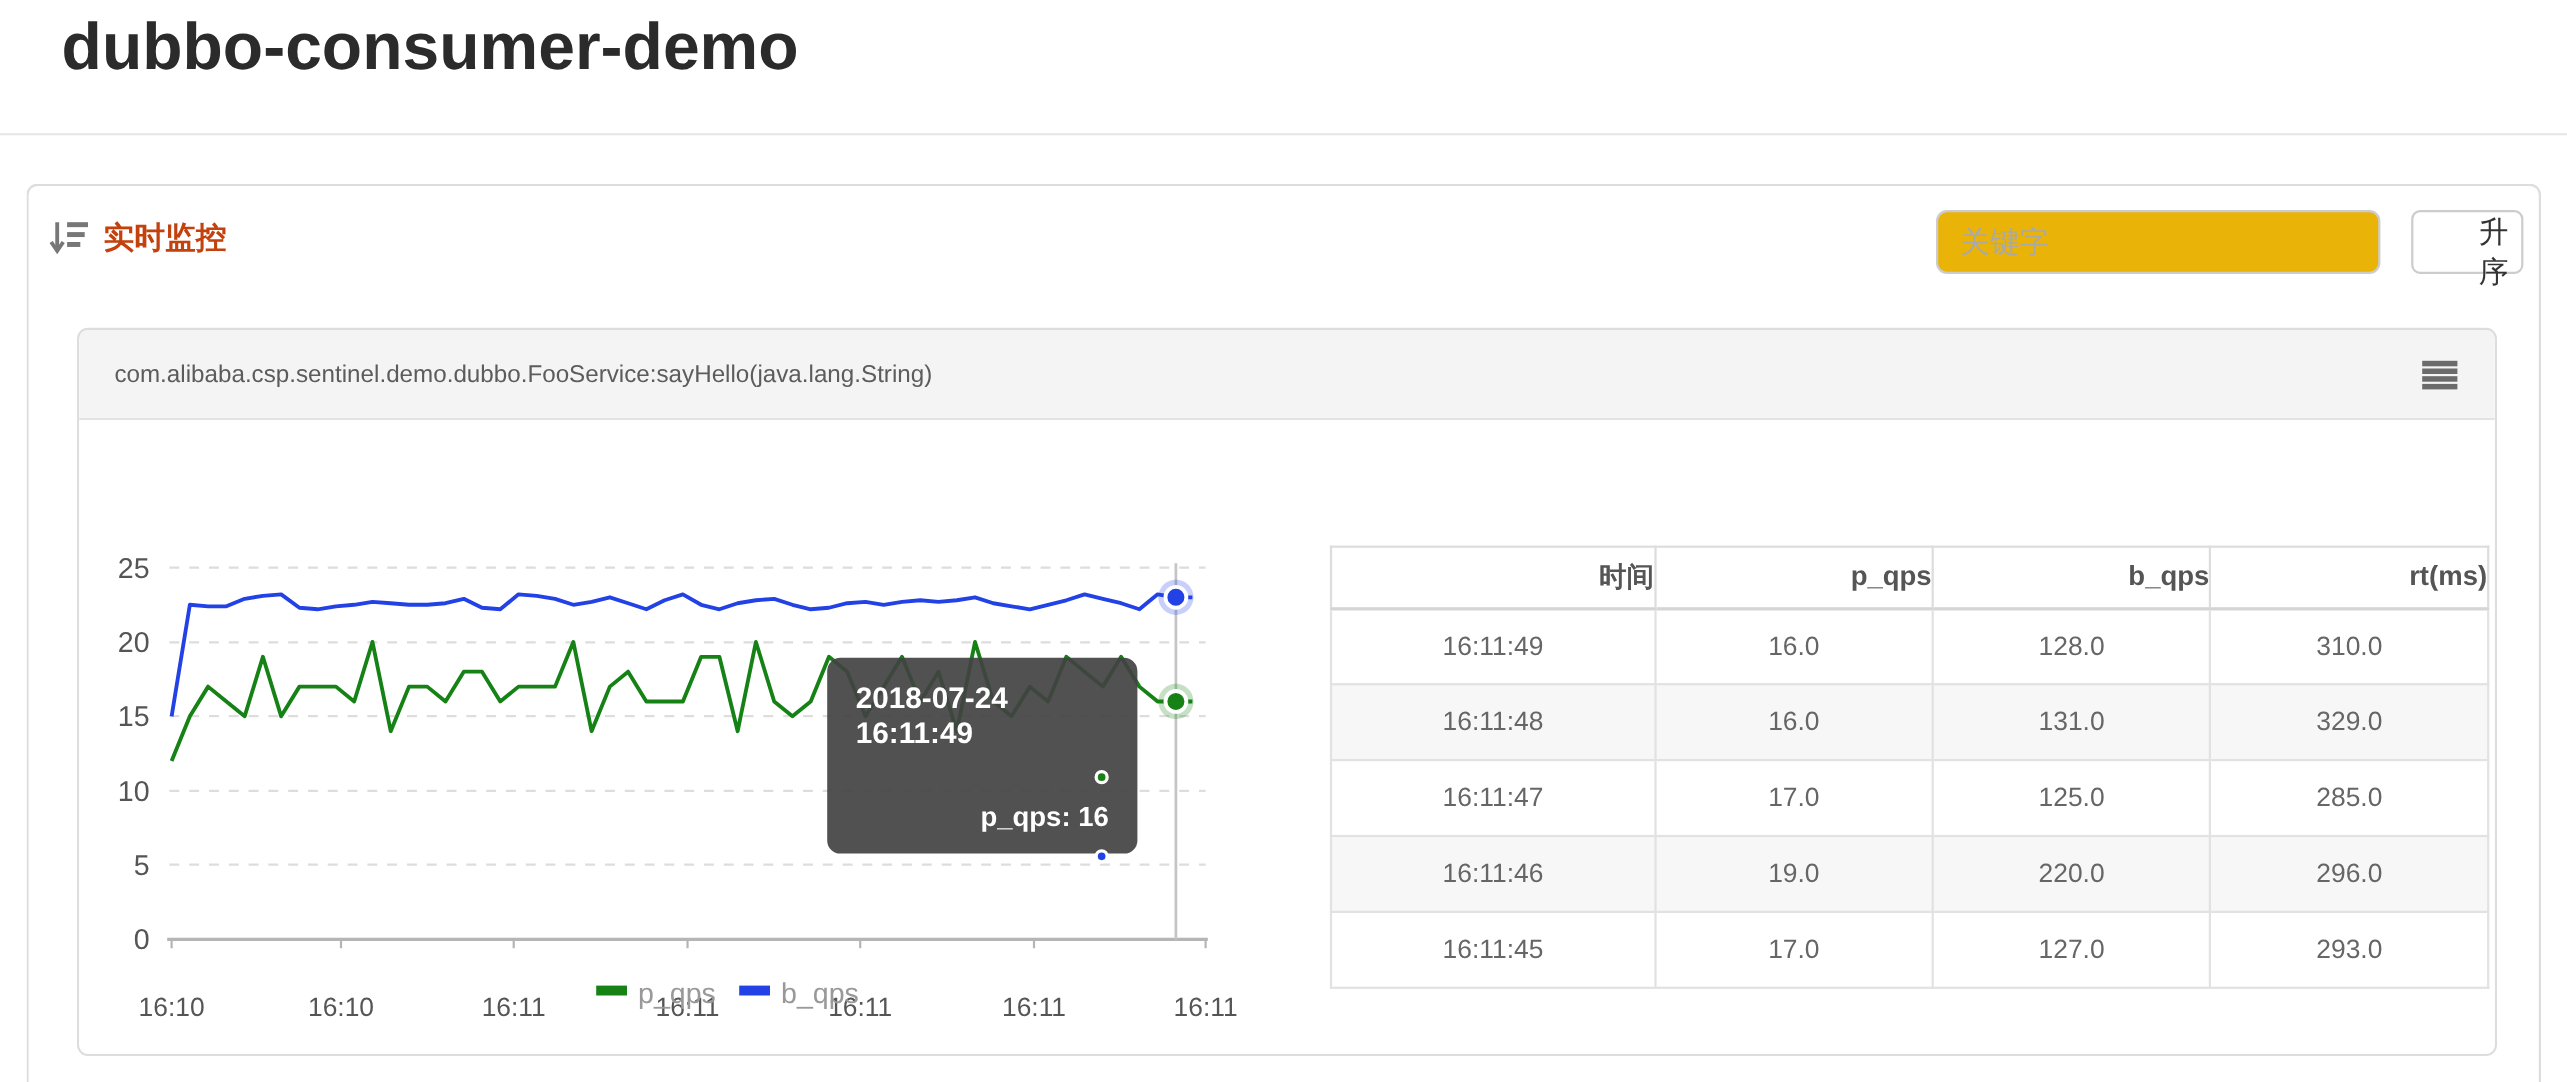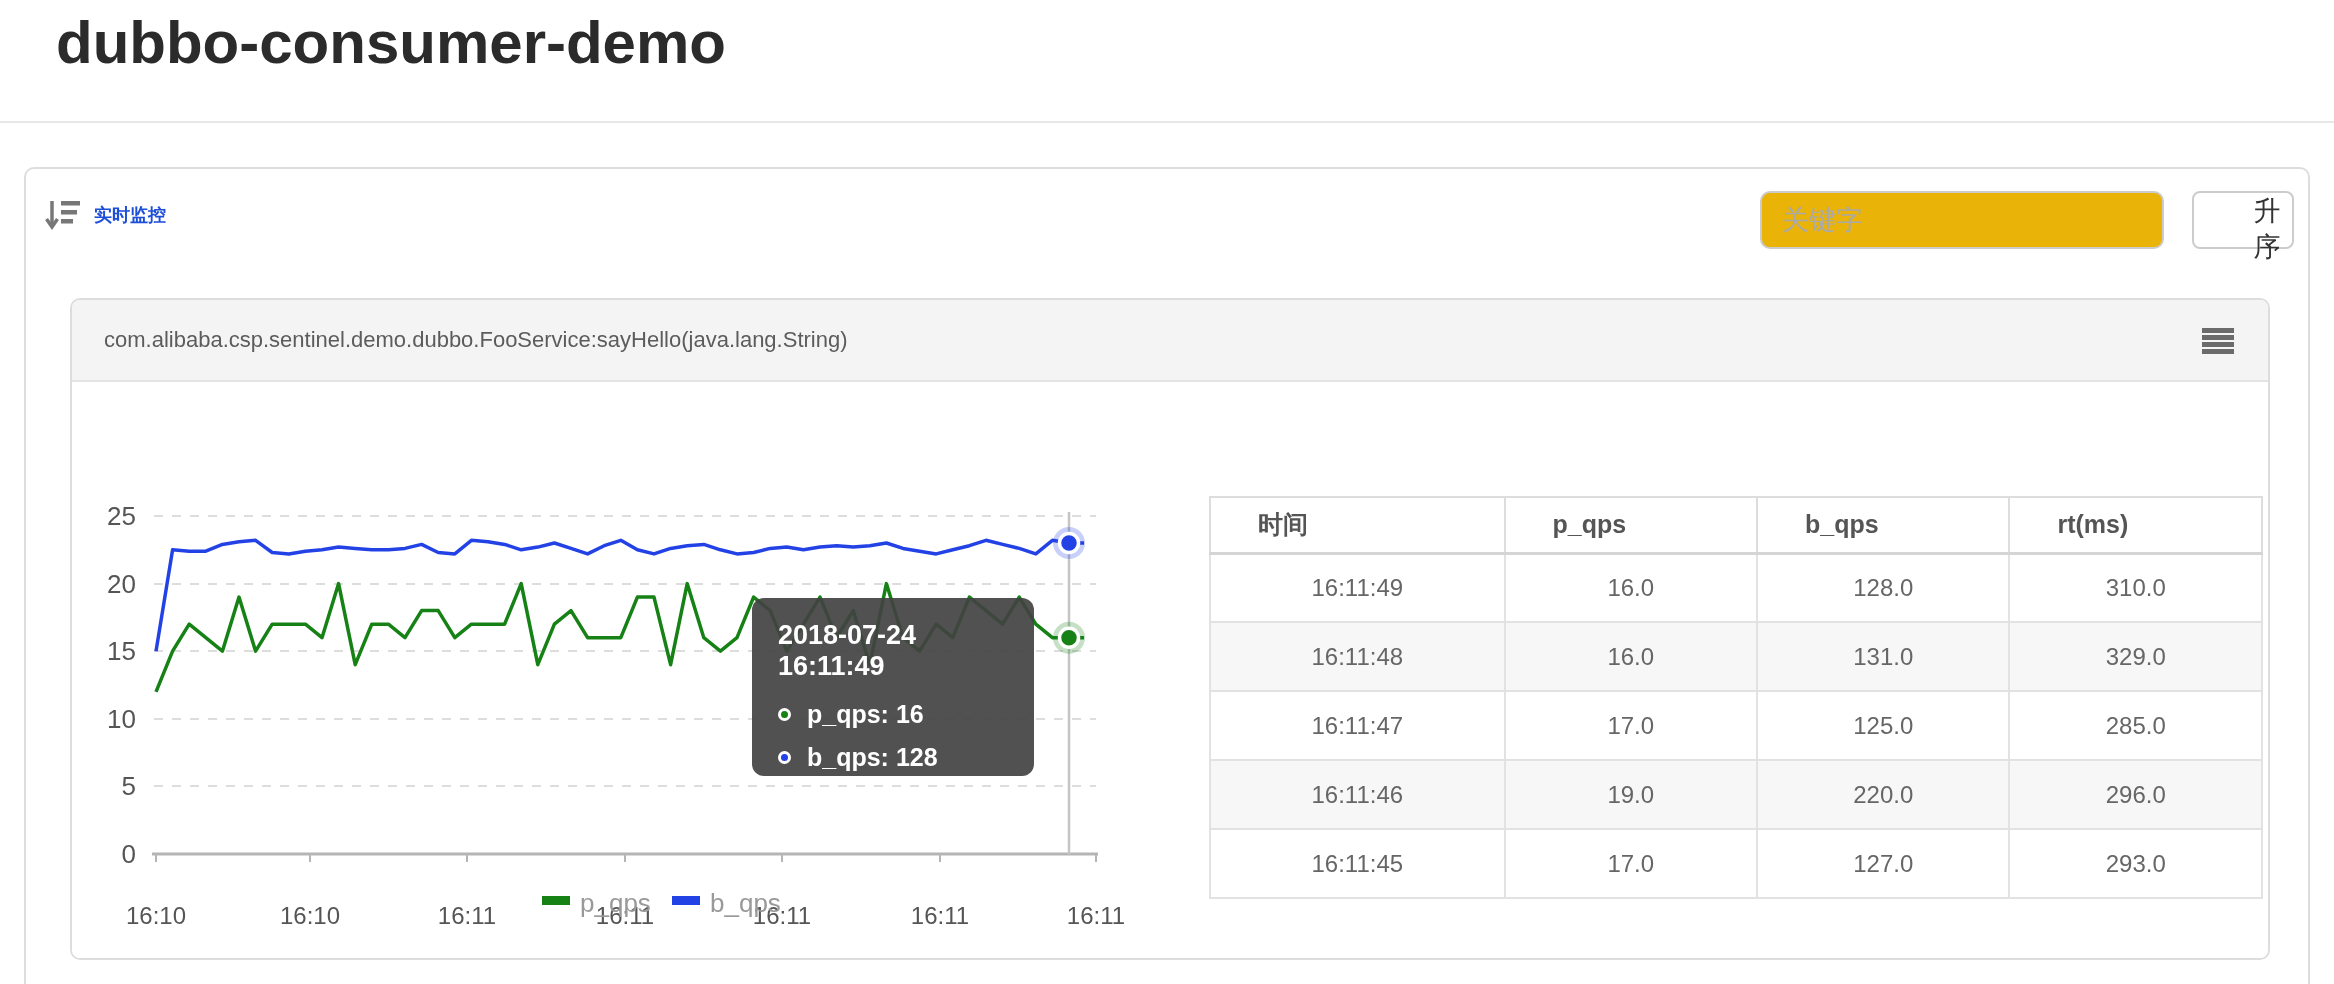--- a/index.html
+++ b/index.html
@@ -11,21 +11,21 @@
     font-weight: 700; color: #2b2b2b; letter-spacing: 0px; }
   .page-rule { position: absolute; left: 0; top: 121px; width: 2334px; height: 0;
     border-top: 2px solid #e7e7e7; }
 
   
   .panel { position: absolute; left: 24px; top: 167px; width: 2286px; height: 880px;
     background: #fff; border: 2px solid #ddd; border-radius: 10px 10px 0 0; border-bottom: none; }
   .panel-header { position: absolute; left: 0; top: 0; width: 100%; height: 100px; }
   .panel-title-wrap { position: absolute; left: 18px; top: 28px; display: flex;
     align-items: center; gap: 14px; }
-  .panel-title { font-size: 18px; font-weight: 700; color: #1d4ed8; }
+  .panel-title { font-size: 28px; font-weight: 700; color: #c2410c; }
   .sort-glyph { width: 36px; height: 36px; }
 
   .search-input { position: absolute; right: 144px; top: 22px; width: 404px; height: 58px;
     border: 2px solid #ccc; border-radius: 10px; font-size: 27px; padding: 0 20px;
     color: #555; outline: none; background: #eab308; }
   .search-input::placeholder { color: #a9a9a9; }
   .asc-button { position: absolute; right: 14px; top: 22px; width: 102px; height: 58px;
     border: 2px solid #ccc; border-radius: 8px; background: #fff; font-size: 27px;
     color: #333; cursor: pointer; font-family: "Liberation Sans", sans-serif; padding-left: 48px; }
 
@@ -50,30 +50,30 @@
   .ylabel { font-size: 26px; fill: #555; text-anchor: end; }
   .xlabel { font-size: 24px; fill: #555; text-anchor: middle; }
   .legend-label { font-size: 26px; fill: #999; }
   .crosshair { stroke: #c5c5c5; stroke-width: 2.5; }
   .series-line { fill: none; stroke-width: 3.5; stroke-linejoin: round; }
 
   
   .chart-tooltip { position: absolute; left: 680px; top: 216px; width: 282px; height: 178px;
     background: rgba(66,66,66,0.92); border-radius: 12px; padding: 22px 26px; z-index: 5; }
   .tooltip-title { font-size: 27px; font-weight: 700; color: #fff; margin-bottom: 18px; }
-  .tooltip-row { display: flex; align-items: center; gap: 16px; margin-bottom: 14px; }
+  .tooltip-row { display: flex; align-items: flex-end; gap: 16px; margin-bottom: 14px; flex-direction: column; }
   .tooltip-bullet { width: 13px; height: 13px; border-radius: 50%; border: 3px solid #fff;
     flex: 0 0 auto; }
   .tooltip-text { font-size: 25px; font-weight: 700; color: #fff; }
 
   
   .metrics-table-wrap { position: absolute; left: 1137px; top: 114px; width: 1054px; }
   table.metrics { width: 100%; border-collapse: collapse; border: 2px solid #ddd; }
   table.metrics th { height: 56px; font-size: 25px; font-weight: 700; color: #555;
-    text-align: left; border: 2px solid #ddd; border-bottom: 3px solid #d5d5d5;
+    text-align: right; border: 2px solid #ddd; border-bottom: 3px solid #d5d5d5;
     background: #fff; padding-left: 47px; }
   table.metrics td { height: 69px; font-size: 24px; color: #666; text-align: center;
     border: 2px solid #e2e2e2; background: #fff; }
   table.metrics tr.striped td { background: #f7f7f7; }
   th.col-time { width: 28%; } th.col-p { width: 24%; } th.col-b { width: 24%; }
   th.col-rt { width: 24%; }
 </style>
 </head>
 <body>
 

